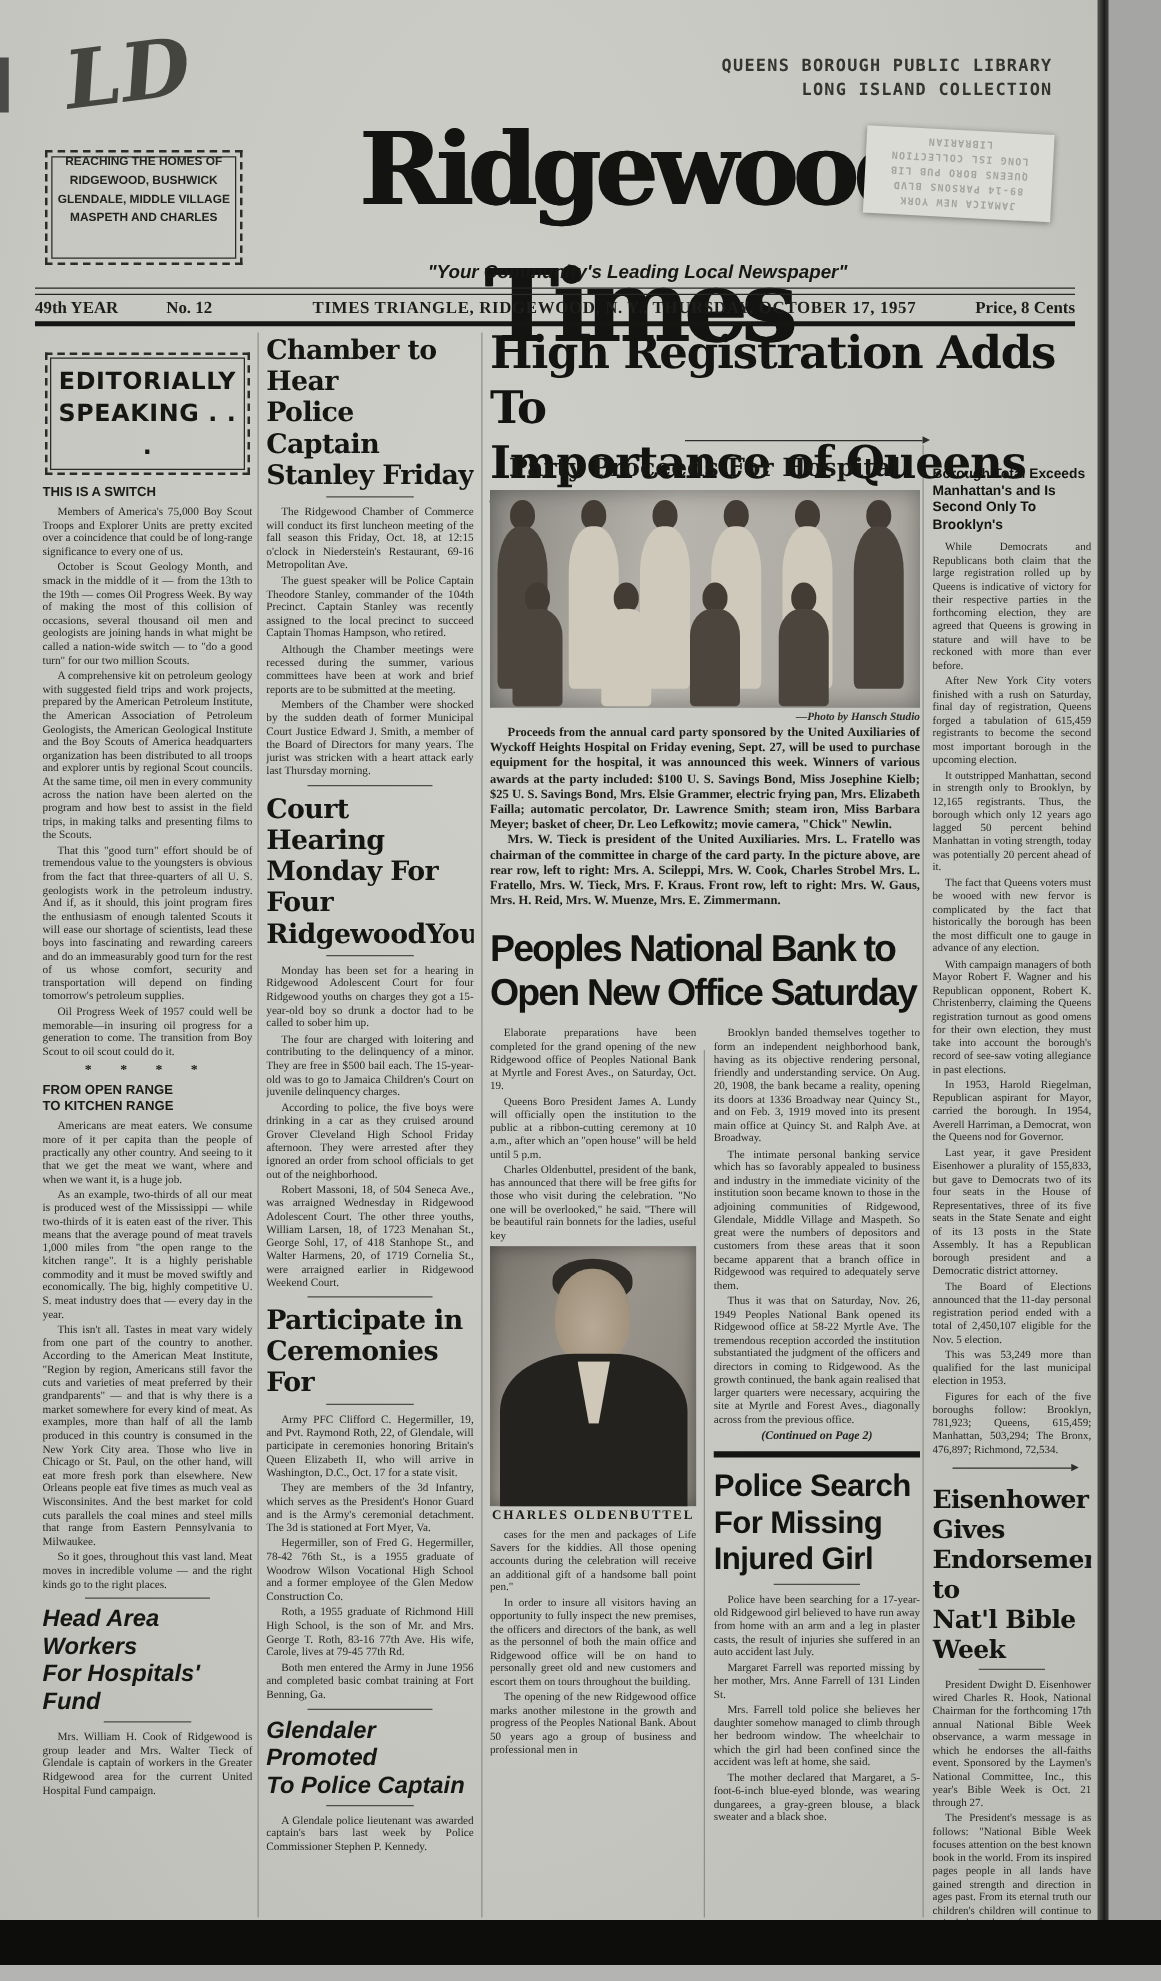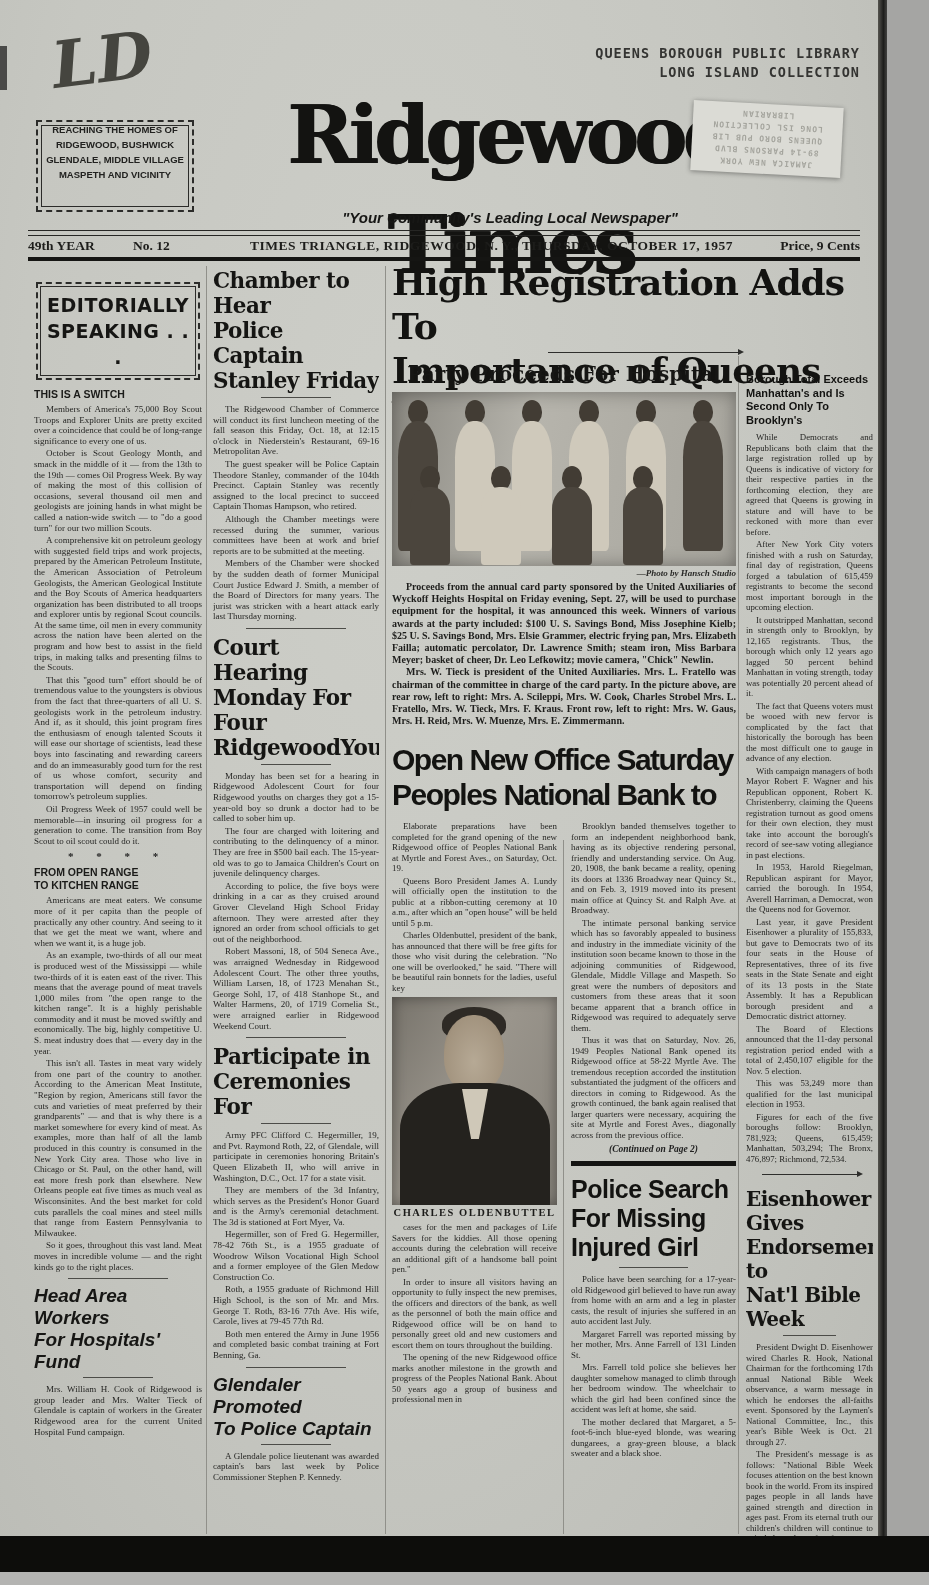--- a/index.html
+++ b/index.html
@@ -8,21 +8,21 @@
   .page{position:absolute;left:0;top:0;width:883px;height:1585px;
         background:radial-gradient(ellipse at 45% 30%, #cdcec8 0%, #c6c7c1 55%, #b9bab4 100%);}
   .edge-dark{position:absolute;left:878px;top:0;width:9px;height:1585px;
         background:linear-gradient(90deg,#55544f,#1d1d1b 60%,#434341);}
   .edge-outer{position:absolute;left:887px;top:0;width:42px;height:1585px;background:#a5a5a3;}
   .band-bottom{position:absolute;left:0;top:1536px;width:929px;height:36px;background:#0d0d0b;}
   .band-foot{position:absolute;left:0;top:1572px;width:929px;height:13px;background:#b4b4b2;}
   .edge-mark{position:absolute;left:0;top:46px;width:7px;height:44px;background:#4a4a48;}
 
   
-  .lib-stamp{position:absolute;left:470px;top:44px;width:390px;text-align:right;
+  .lib-stamp{position:absolute;left:452px;top:44px;width:390px;text-align:right;
      font-family:"DejaVu Sans Mono",monospace;font-weight:700;font-size:13.5px;line-height:19px;
      letter-spacing:1px;color:#343432;}
   .handwritten{position:absolute;left:52px;top:22px;font-family:"DejaVu Serif",serif;
      font-style:italic;font-weight:700;font-size:64px;color:#45453f;transform:rotate(-7deg);}
   .reach-box{position:absolute;left:36px;top:120px;width:154px;height:88px;border:2px dashed #2b2b29;
      outline:1px solid #2b2b29;outline-offset:-6px;display:flex;flex-direction:column;justify-content:flex-start;}
   .reach-box span{display:block;text-align:center;font-family:"Liberation Sans",sans-serif;
      font-weight:700;font-size:9.5px;line-height:15px;color:#222220;}
   .masthead-title{position:absolute;left:185px;top:80px;width:650px;text-align:center;
      font-family:"DejaVu Serif",serif;font-weight:700;font-size:80px;line-height:110px;
@@ -144,21 +144,21 @@
       <div>QUEENS BOROUGH PUBLIC LIBRARY</div>
       <div>LONG ISLAND COLLECTION</div>
     </div>
 
     <div class="handwritten">LD</div>
 
     <div class="reach-box">
       <span>REACHING THE HOMES OF</span>
       <span>RIDGEWOOD, BUSHWICK</span>
       <span>GLENDALE, MIDDLE VILLAGE</span>
-      <span>MASPETH AND VICINITY</span>
+      <span>MASPETH AND CHARLES</span>
     </div>
 
     <div class="masthead-title">Ridgewood Times</div>
 
     <div class="sticker">
       <div class="sticker-inner">
         <span>JAMAICA NEW YORK</span>
         <span>89-14 PARSONS BLVD</span>
         <span>QUEENS BORO PUB LIB</span>
         <span>LONG ISL COLLECTION</span>
@@ -166,21 +166,21 @@
       </div>
     </div>
 
     <div class="tagline">"Your Community's Leading Local Newspaper"</div>
     <div class="rule-double"></div>
 
     <div class="dateline">
       <span class="dl-year">49th YEAR</span>
       <span class="dl-no">No. 12</span>
       <span class="dl-center">TIMES TRIANGLE, RIDGEWOOD, N. Y., THURSDAY, OCTOBER 17, 1957</span>
-      <span class="dl-price">Price, 9 Cents</span>
+      <span class="dl-price">Price, 8 Cents</span>
     </div>
     <div class="rule-thick"></div>
 
     <div class="vr vr1"></div>
     <div class="vr vr2"></div>
     <div class="vr vr3"></div>
     <div class="vr vr4"></div>
 
     <div class="col1 body">
       <div class="edit-box">
@@ -304,22 +304,22 @@
         <div>Nat'l Bible Week</div>
       </div>
       <hr class="under">
       <p>President Dwight D. Eisenhower wired Charles R. Hook, National Chairman for the forthcoming 17th annual National Bible Week observance, a warm message in which he endorses the all-faiths event. Sponsored by the Laymen's National Committee, Inc., this year's Bible Week is Oct. 21 through 27.</p>
       <p>The President's message is as follows: "National Bible Week focuses attention on the best known book in the world. From its inspired pages people in all lands have gained strength and direction in ages past. From its eternal truth our children's children will continue to gain help and comfort for years to come. "Congratulations to the members of the Laymen's National Committee for their sponsorship of this annual observance."</p>
 
     </div>
 
     <div class="bank-sec">
       <div class="bank-head">
+        <div>Peoples National Bank to</div>
         <div>Open New Office Saturday</div>
-        <div>Peoples National Bank to</div>
       </div>
       <div class="bank-cols">
         <div class="bcol">
           <p>Elaborate preparations have been completed for the grand opening of the new Ridgewood office of Peoples National Bank at Myrtle and Forest Aves., on Saturday, Oct. 19.</p>
           <p>Queens Boro President James A. Lundy will officially open the institution to the public at a ribbon-cutting ceremony at 10 a.m., after which an "open house" will be held until 5 p.m.</p>
           <p>Charles Oldenbuttel, president of the bank, has announced that there will be free gifts for those who visit during the celebration. "No one will be overlooked," he said. "There will be beautiful rain bonnets for the ladies, useful key</p>
           <div class="portrait">
             <div class="p-hair"></div>
             <div class="p-head"></div>
             <div class="p-suit"></div>

